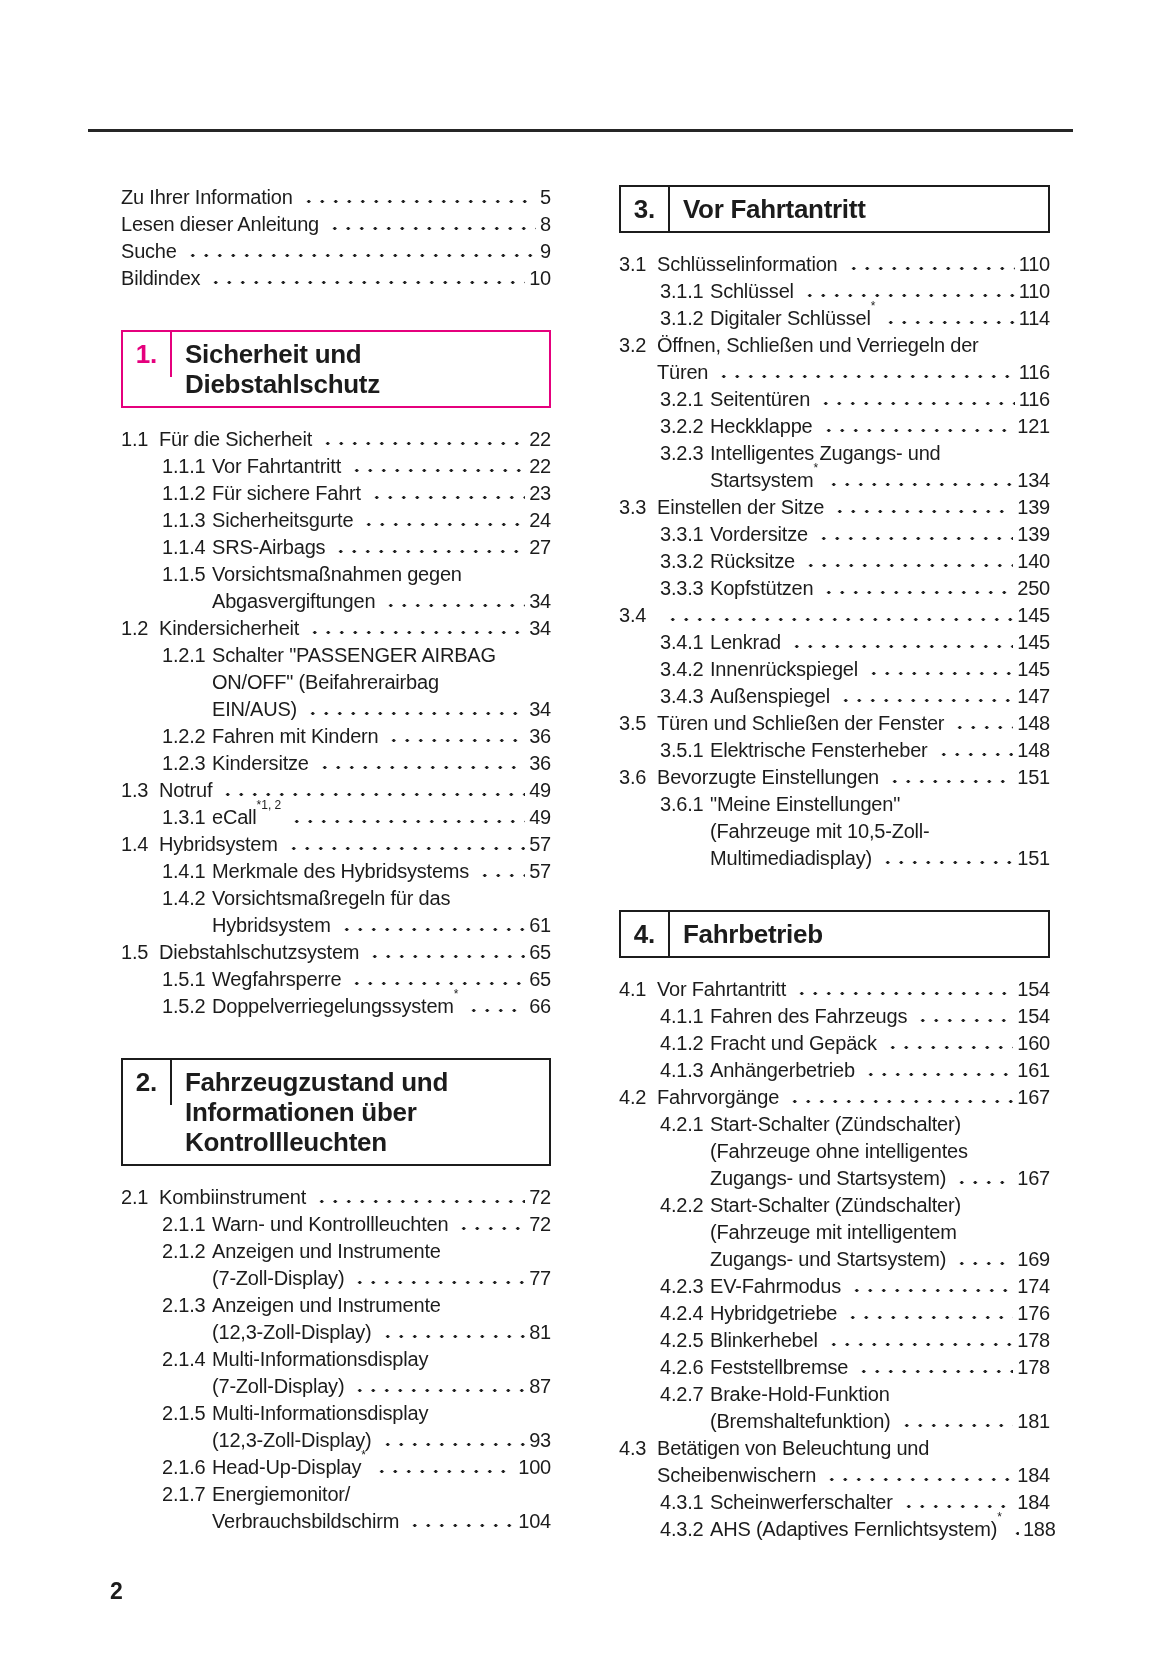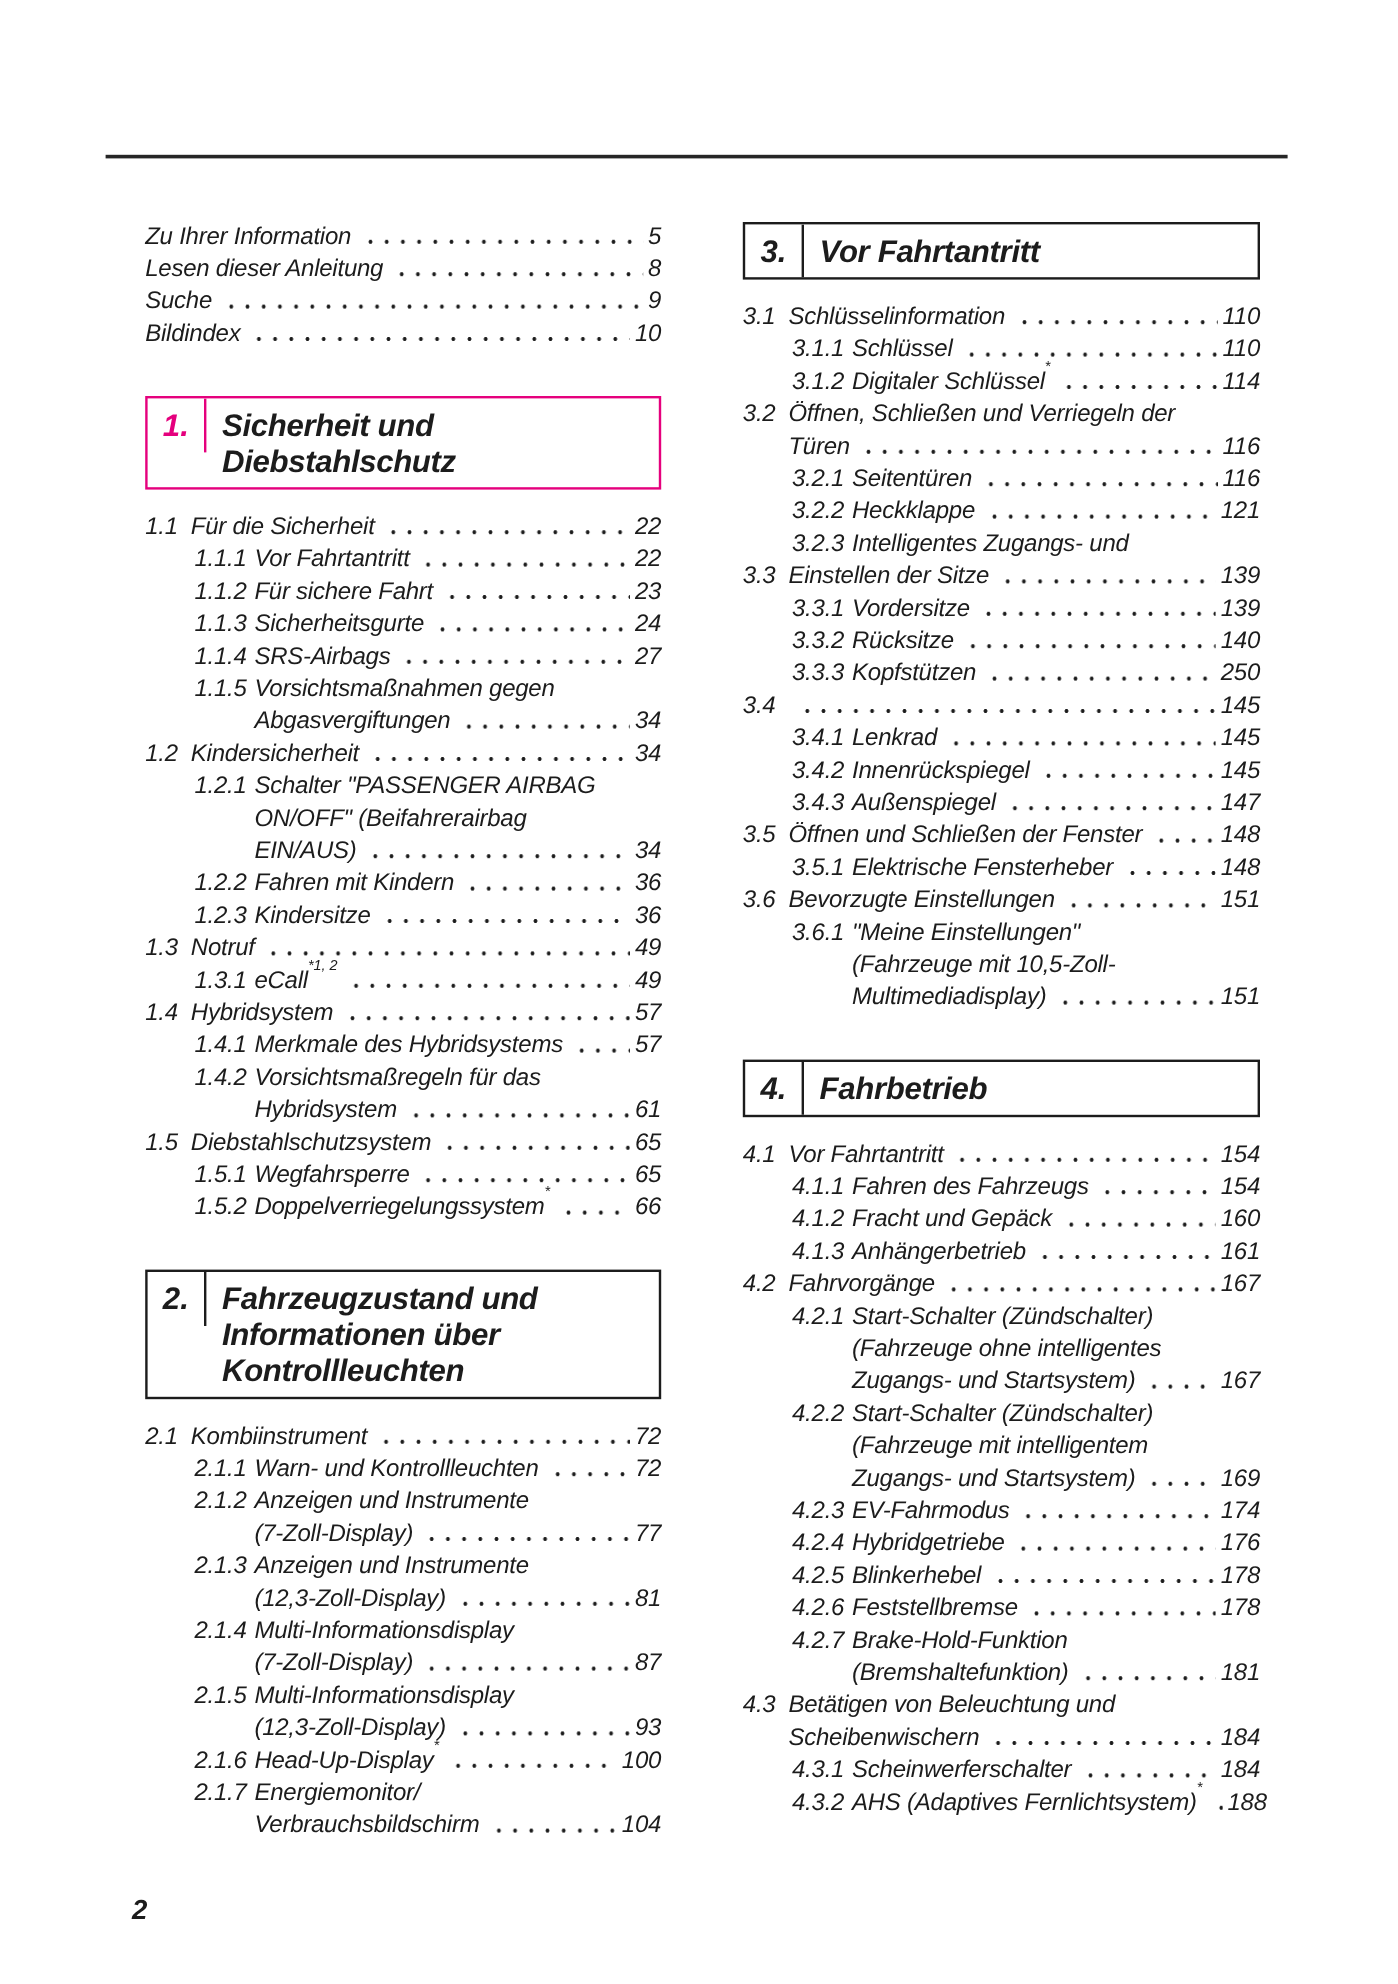--- a/index.html
+++ b/index.html
@@ -8,21 +8,20 @@
   }
   html,body{margin:0;padding:0;background:#ffffff;}
   .page{
     position:relative;
     width:1165px;
     height:1653px;
     background:#ffffff;
     font-family:"Liberation Sans", sans-serif;
     color:var(--ink);
     overflow:hidden;
-    font-style:italic;
   }
   .top-rule{
     position:absolute;
     left:88px; top:129px;
     width:985px; height:3px;
     background:#262626;
   }
   .col{position:absolute;}
   .col-left{left:121px; top:184px; width:430px;}
   .col-right{left:619px; top:185px; width:431px;}
@@ -386,20 +385,25 @@
         <div class="toc-line lvl2">
           <span class="num">3.2.2</span>
           <span class="label">Heckklappe</span>
           <span class="dots"></span>
           <span class="pagenum">121</span>
         </div>
         <div class="toc-line lvl2">
           <span class="num">3.2.3</span>
           <span class="label">Intelligentes Zugangs- und</span>
         </div>
+        <div class="toc-line lvl2 cont">
+          <span class="label">Startsystem<sup>*</sup></span>
+          <span class="dots"></span>
+          <span class="pagenum">134</span>
+        </div>
         <div class="toc-line lvl1">
           <span class="num">3.3</span>
           <span class="label">Einstellen der Sitze</span>
           <span class="dots"></span>
           <span class="pagenum">139</span>
         </div>
         <div class="toc-line lvl2">
           <span class="num">3.3.1</span>
           <span class="label">Vordersitze</span>
           <span class="dots"></span>
@@ -435,21 +439,21 @@
           <span class="pagenum">145</span>
         </div>
         <div class="toc-line lvl2">
           <span class="num">3.4.3</span>
           <span class="label">Außenspiegel</span>
           <span class="dots"></span>
           <span class="pagenum">147</span>
         </div>
         <div class="toc-line lvl1">
           <span class="num">3.5</span>
-          <span class="label">Öffnen und Schließen der Fenster</span>
+          <span class="label">Türen und Schließen der Fenster</span>
           <span class="dots"></span>
           <span class="pagenum">148</span>
         </div>
         <div class="toc-line lvl2">
           <span class="num">3.5.1</span>
           <span class="label">Elektrische Fensterheber</span>
           <span class="dots"></span>
           <span class="pagenum">148</span>
         </div>
         <div class="toc-line lvl1">

